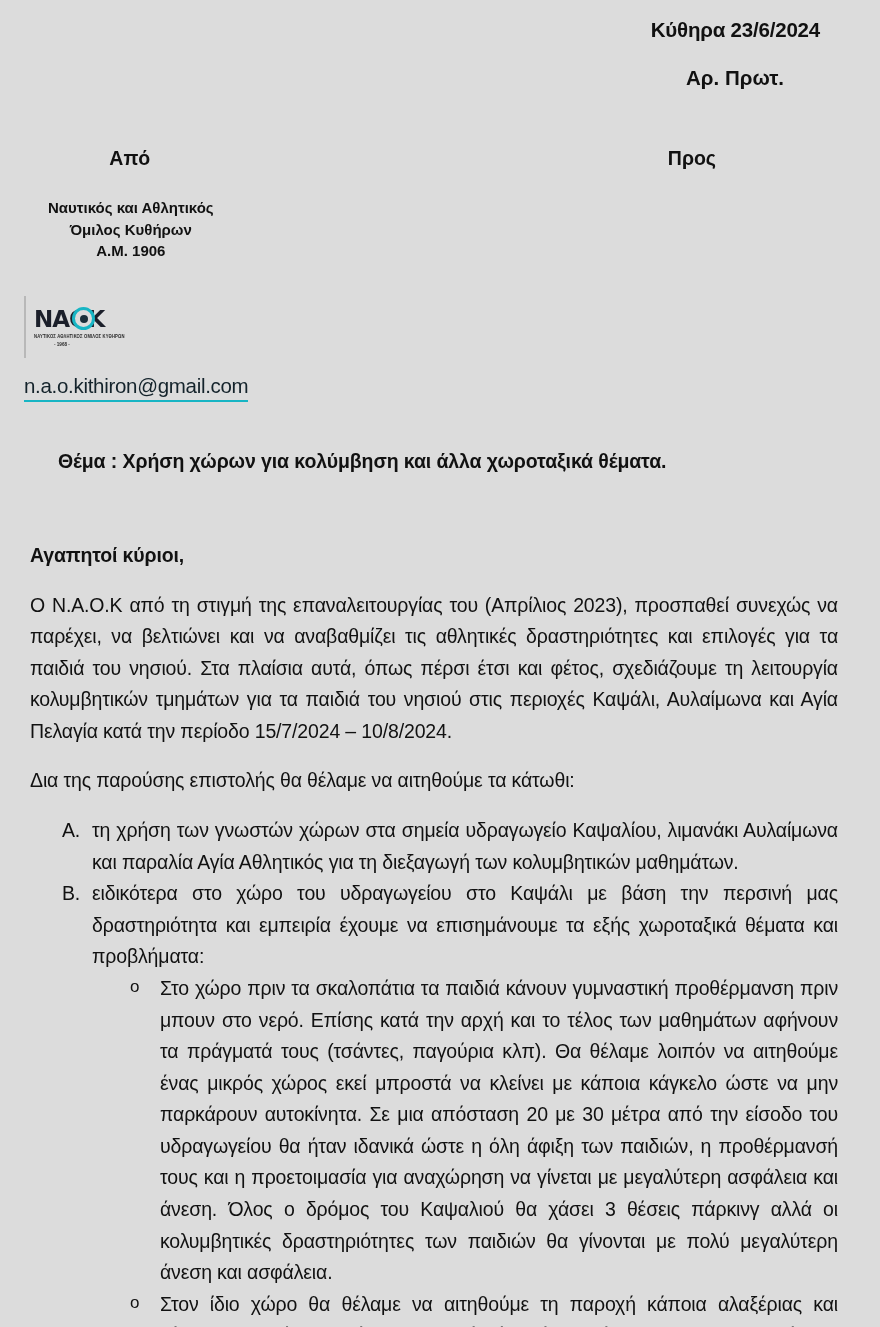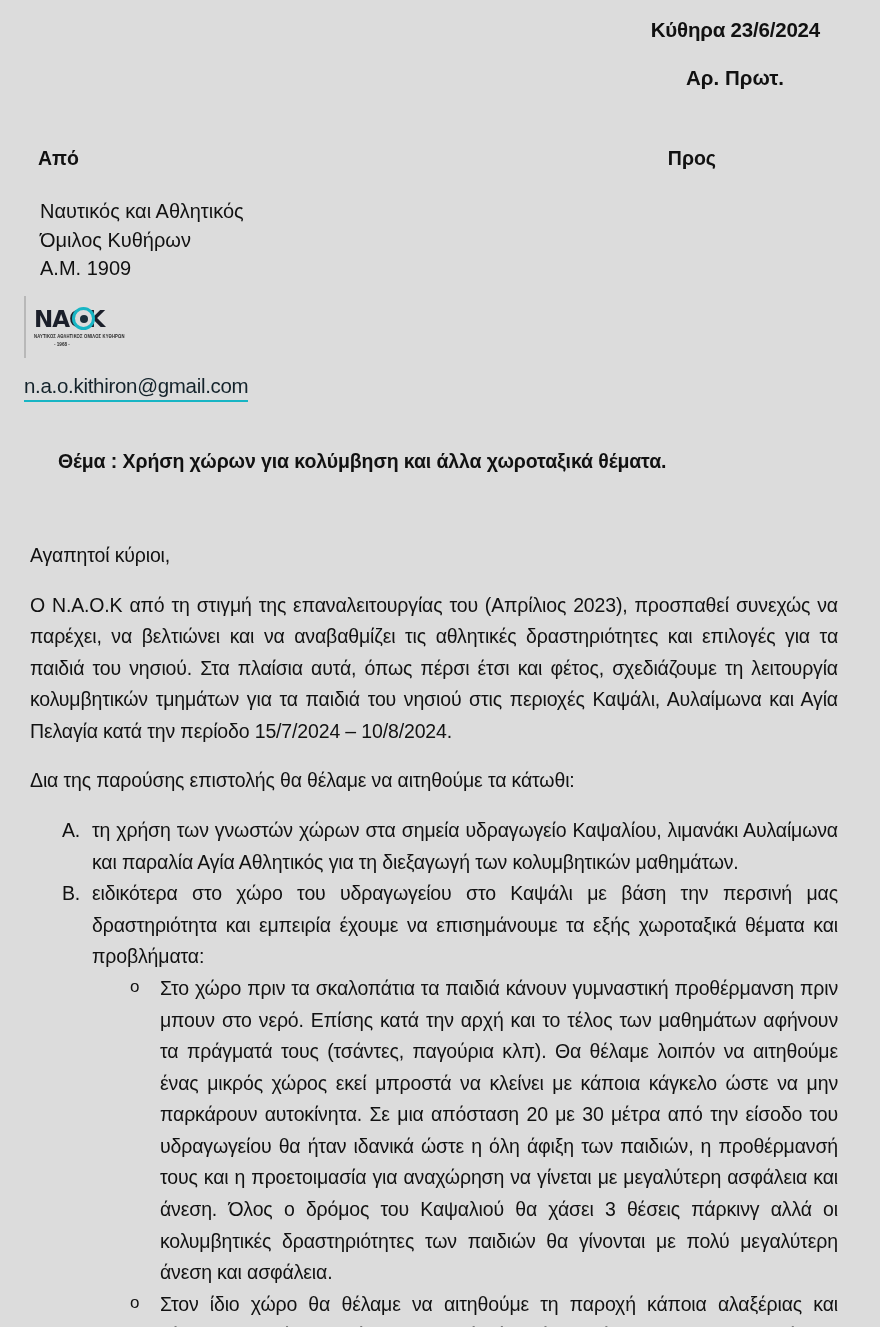--- a/index.html
+++ b/index.html
@@ -53,45 +53,45 @@
   
   .correspondents {
     position: absolute;
     top: 148px;
     left: 30px;
     right: 38px;
     height: 130px;
   }
   .from-col {
     position: absolute;
-    left: 8px;
+    left: 16px;
     top: 0;
-    text-align: left;
+    text-align: center;
   }
   .to-col {
     position: absolute;
     right: 0;
     top: 0;
     text-align: right;
   }
   .party-label {
     font-weight: bold;
     font-size: 19.5px;
     line-height: 1.1;
   }
   .to-col .party-label {
     text-align: left;
     padding-right: 126px;
   }
   .party-lines {
     margin-top: 28px;
   }
   .party-lines div {
-    font-weight: normal;
-    font-size: 20px;
+    font-weight: bold;
+    font-size: 15px;
     line-height: 1.42;
     white-space: nowrap;
   }
   .from-col .party-lines div {
     padding-left: 2px;
   }
 
   
   .logo-area {
     position: absolute;
@@ -196,20 +196,21 @@
     left: 30px;
     top: 540px;
     width: 808px;
     font-size: 19.5px;
     line-height: 1.62;
     text-align: left;
     letter-spacing: -0.15px;
   }
   .greeting {
     margin: 0 0 18px 0;
+    font-weight: bold;
   }
   .para {
     margin: 0 0 18px 0;
   }
   .para.justify {
     text-align: justify;
     text-justify: inter-word;
   }
 
   
@@ -267,21 +268,21 @@
     <div class="doc-protocol">Αρ. Πρωτ.</div>
   </div>
 
   <div class="correspondents">
 
     <div class="from-col">
       <div class="party-label">Από</div>
       <div class="party-lines">
         <div>Ναυτικός και Αθλητικός</div>
         <div>Όμιλος Κυθήρων</div>
-        <div>Α.Μ.  1909</div>
+        <div>Α.Μ.  1906</div>
       </div>
     </div>
 
     <div class="to-col">
       <div class="party-label">Προς</div>
     </div>
 
   </div>
 
   <div class="logo-area">

